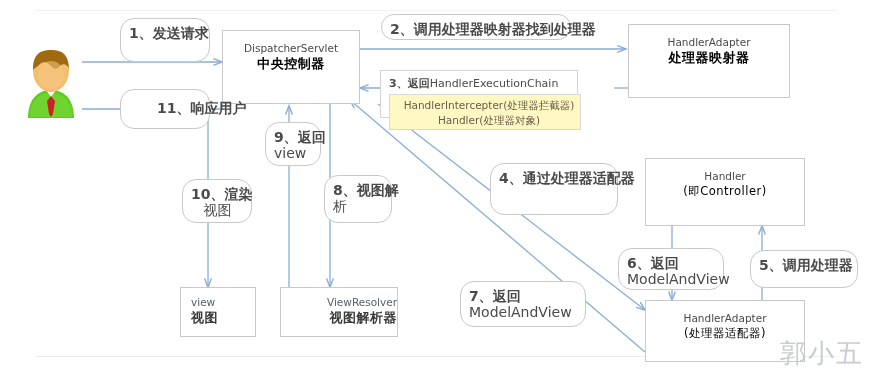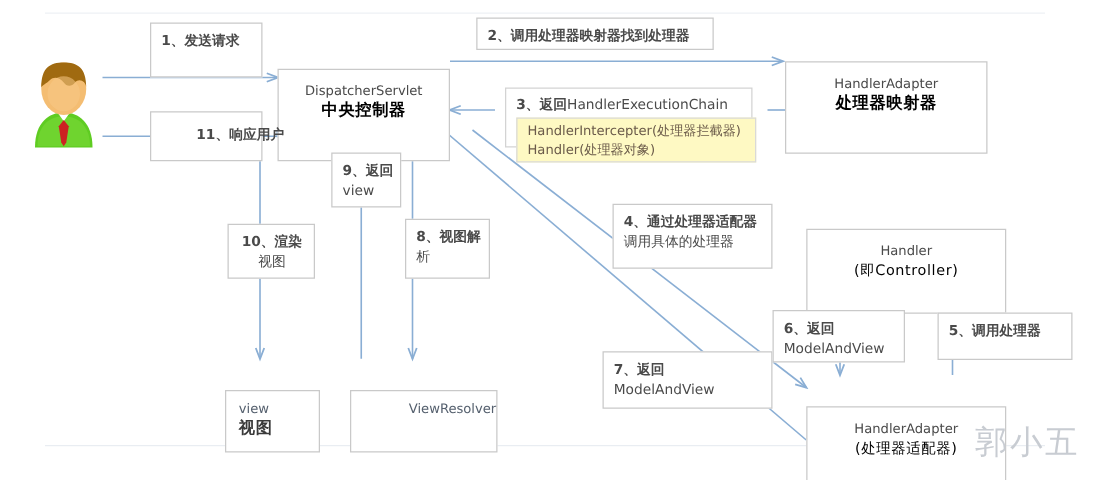--- a/index.html
+++ b/index.html
@@ -36,32 +36,32 @@
     font-size: 11px;
     line-height: 15px;
     z-index: 3;
   }
   .box .l1, .box .l2 { display: block; white-space: nowrap; }
 
   
   .node {
     text-align: center;
     padding-top: 10px;
-    margin-top: 25px;
   }
   .node .l1 { font-size: 10.5px; color: #4a4a4a; }
   .node .l2 { font-size: 13px; color: #000000; font-weight: 700; letter-spacing: .5px; }
   .node.small .l2 { font-size: 11.5px; font-weight: 400; }
 
   
   .label {
     padding: 6px 7px 5px 8px;
-    font-size: 11px;
+    font-size: 14px;
     line-height: 16px;
     color: #4a4a4a;
+    border-radius: 14px;
   }
   .label .l1 { font-weight: 700; }
   .label .l2 { font-weight: 400; }
   .label.onecol .l1 { font-weight: 700; }
 
   
   .node.left {
     text-align: left;
     padding: 7px 0 0 10px;
   }
@@ -209,55 +209,55 @@
     <span class="l2">(即Controller)</span>
   </div>
 
   <div class="box node left" style="left:180px; top:287px; width:76px; height:50px;">
     <span class="l1">view</span>
     <span class="l2">视图</span>
   </div>
 
   <div class="box node left" style="left:280px; top:287px; width:118px; height:50px;text-align:right;">
     <span class="l1">ViewResolver</span>
+    <span class="l2">视图解析器</span>
   </div>
 
   <div class="box label onecol" style="left:120px; top:18px; width:90px; height:44px;">
     <span class="l1">1、发送请求</span>
   </div>
 
   <div class="box label onecol" style="left:381px; top:14px; width:190px; height:26px;">
     <span class="l1">2、调用处理器映射器找到处理器</span>
   </div>
 
-  <div class="outerbox" style="left:404px; top:70px; width:198px; height:48px;">
+  <div class="outerbox" style="left:380px; top:70px; width:198px; height:48px;text-align:center;">
     <div class="title">
       <b>3、返回</b><span>HandlerExecutionChain</span>
     </div>
     <div class="innerbox">
       <div>HandlerIntercepter(处理器拦截器)</div>
       <div>Handler(处理器对象)</div>
     </div>
   </div>
 
   <div class="box label" style="left:490px; top:163px; width:128px; height:52px;">
     <span class="l1">4、通过处理器适配器</span>
-    <span class="l2">调用具体的处理器</span>
   </div>
 
   <div class="box label onecol" style="left:750px; top:250px; width:108px; height:38px;">
     <span class="l1">5、调用处理器</span>
   </div>
 
   <div class="box label" style="left:618px; top:248px; width:106px; height:42px;">
     <span class="l1">6、返回</span>
     <span class="l2">ModelAndView</span>
   </div>
 
-  <div class="box label" style="left:482px; top:281px; width:136px; height:46px;">
+  <div class="box label" style="left:460px; top:281px; width:126px; height:46px;">
     <span class="l1">7、返回</span>
     <span class="l2">ModelAndView</span>
   </div>
 
   <div class="box label" style="left:324px; top:175px; width:68px; height:48px;">
     <span class="l1">8、视图解</span>
     <span class="l2">析</span>
   </div>
 
   <div class="box label" style="left:265px; top:122px; width:56px; height:44px;">

